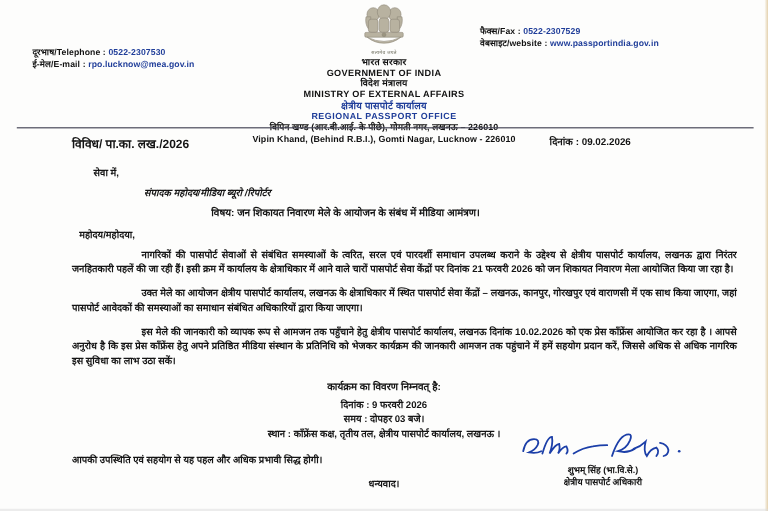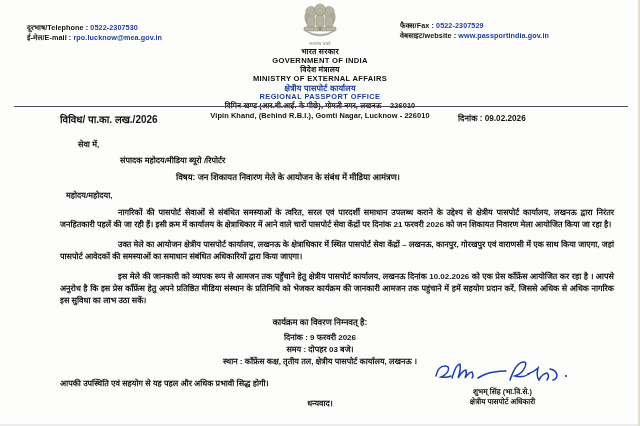--- a/index.html
+++ b/index.html
@@ -19,21 +19,21 @@
   }
   
   .hdr{position:relative;height:104px;}
   .contact{
     position:absolute;
     font-size:7.2px;font-weight:bold;
     line-height:1.45;
     letter-spacing:.1px;
     white-space:nowrap;
   }
-  .contact.left{left:27px;top:23px;text-align:left;}
+  .contact.left{left:27px;top:39px;text-align:left;}
   .contact.right{left:400px;top:21px;text-align:left;}
   .contact .lbl{color:#111;}
   .contact .val{color:#1f3d99;}
   .contact .val.mail{color:#1f3d99;}
   .emblem{
     position:absolute;left:296px;top:2px;
     width:48px;height:46px;
     text-align:center;
   }
   .emblem svg{display:block;margin:0 auto;}
@@ -60,21 +60,21 @@
     position:absolute;left:0;right:0;top:112px;
     height:16px;
   }
   .refno{position:absolute;left:60px;top:0;font-size:10px;font-weight:bold;}
   .refdate{position:absolute;left:458px;top:0;font-size:8.2px;font-weight:bold;}
   
   .body{
     position:absolute;left:0;right:0;top:138px;
   }
   .to{margin-left:78px;font-size:8px;font-weight:bold;}
-  .addressee{margin-left:120px;margin-top:5px;font-size:8px;font-weight:bold;}
+  .addressee{margin-left:120px;margin-top:5px;font-size:8px;font-weight:bold;font-style:italic;}
   .subject{
     margin-left:176px;margin-top:6px;
     font-size:8.4px;font-weight:bold;
   }
   .salutation{margin-left:66px;margin-top:7px;font-size:8px;font-weight:bold;}
   .para{
     margin:7px 26px 0 60px;
     font-size:8px;font-weight:bold;
     line-height:1.55;
     text-align:justify;

